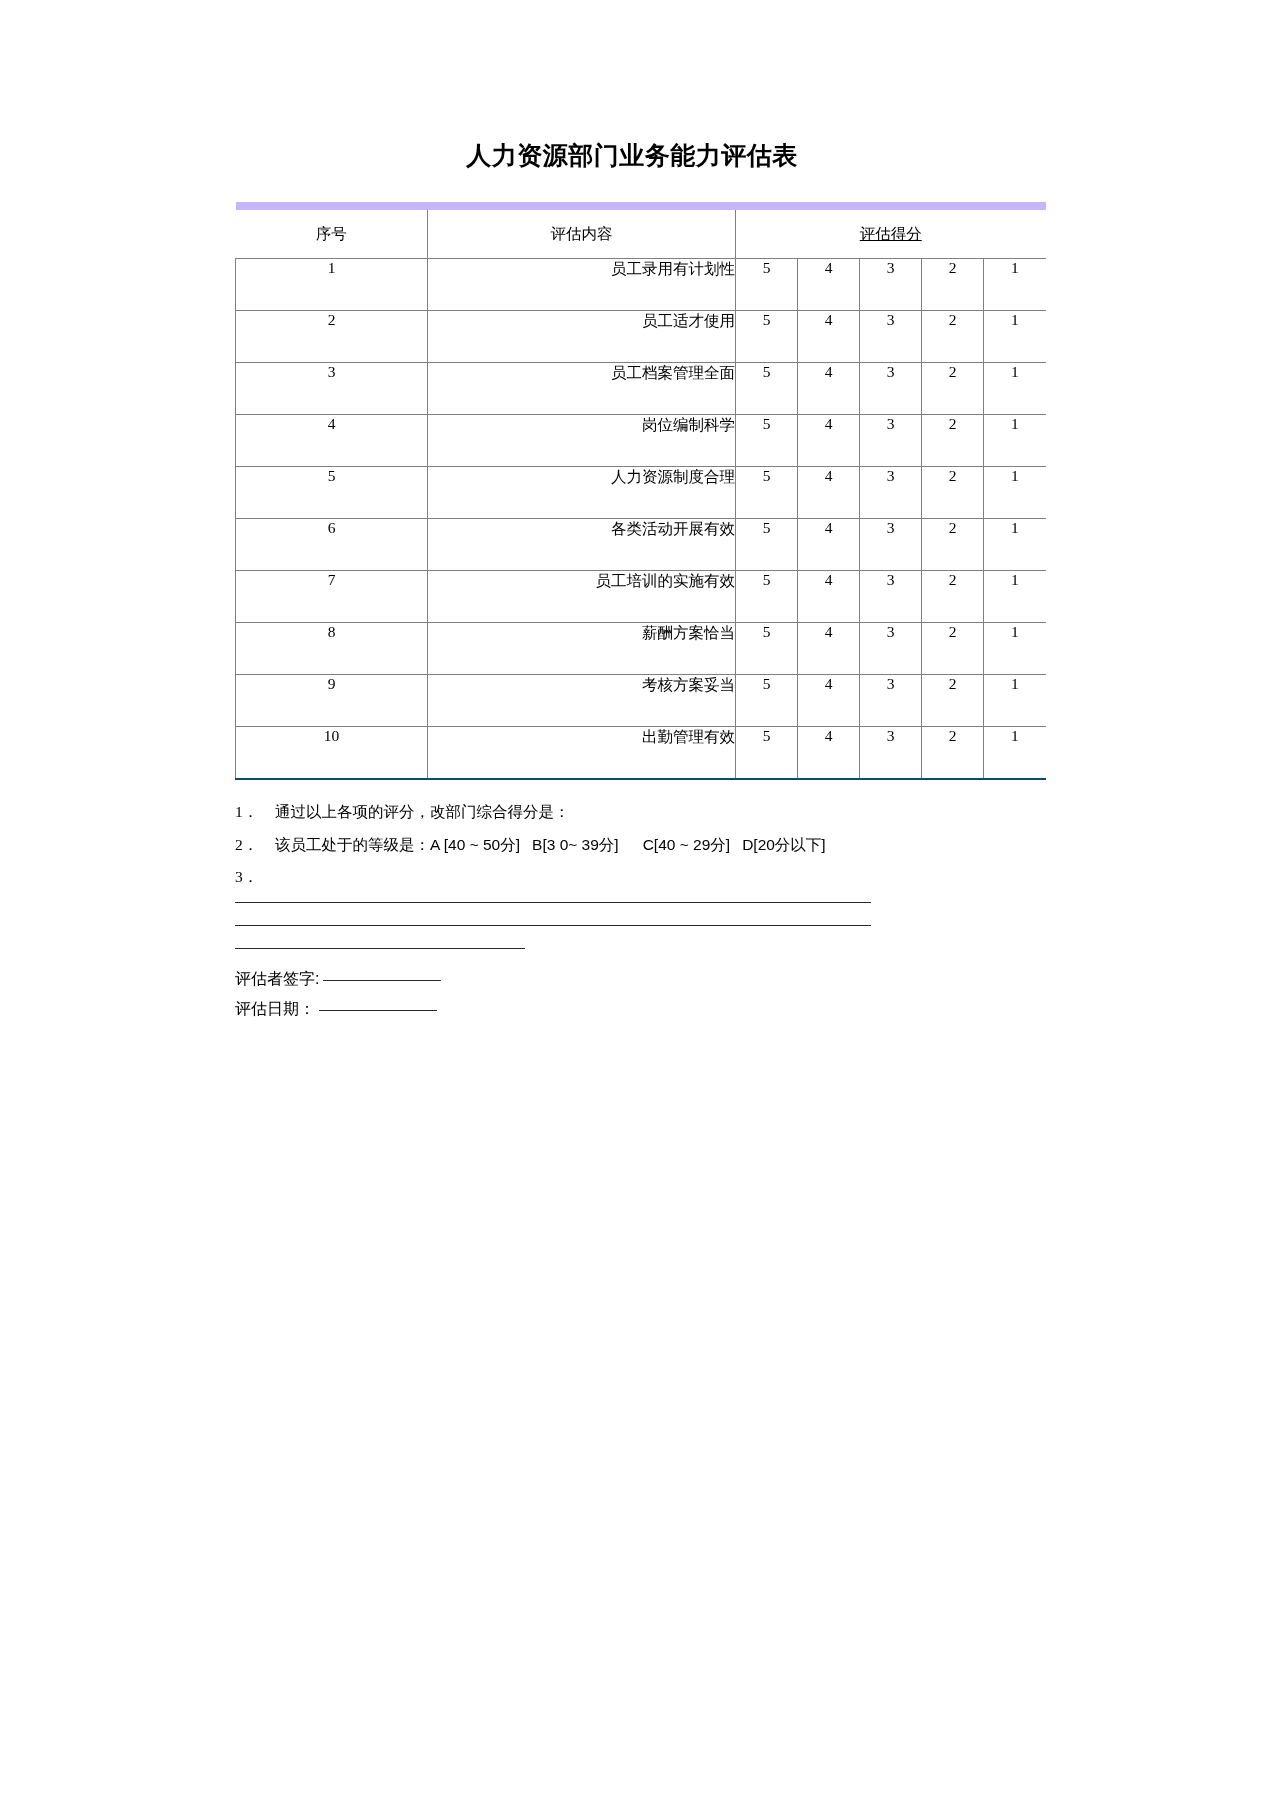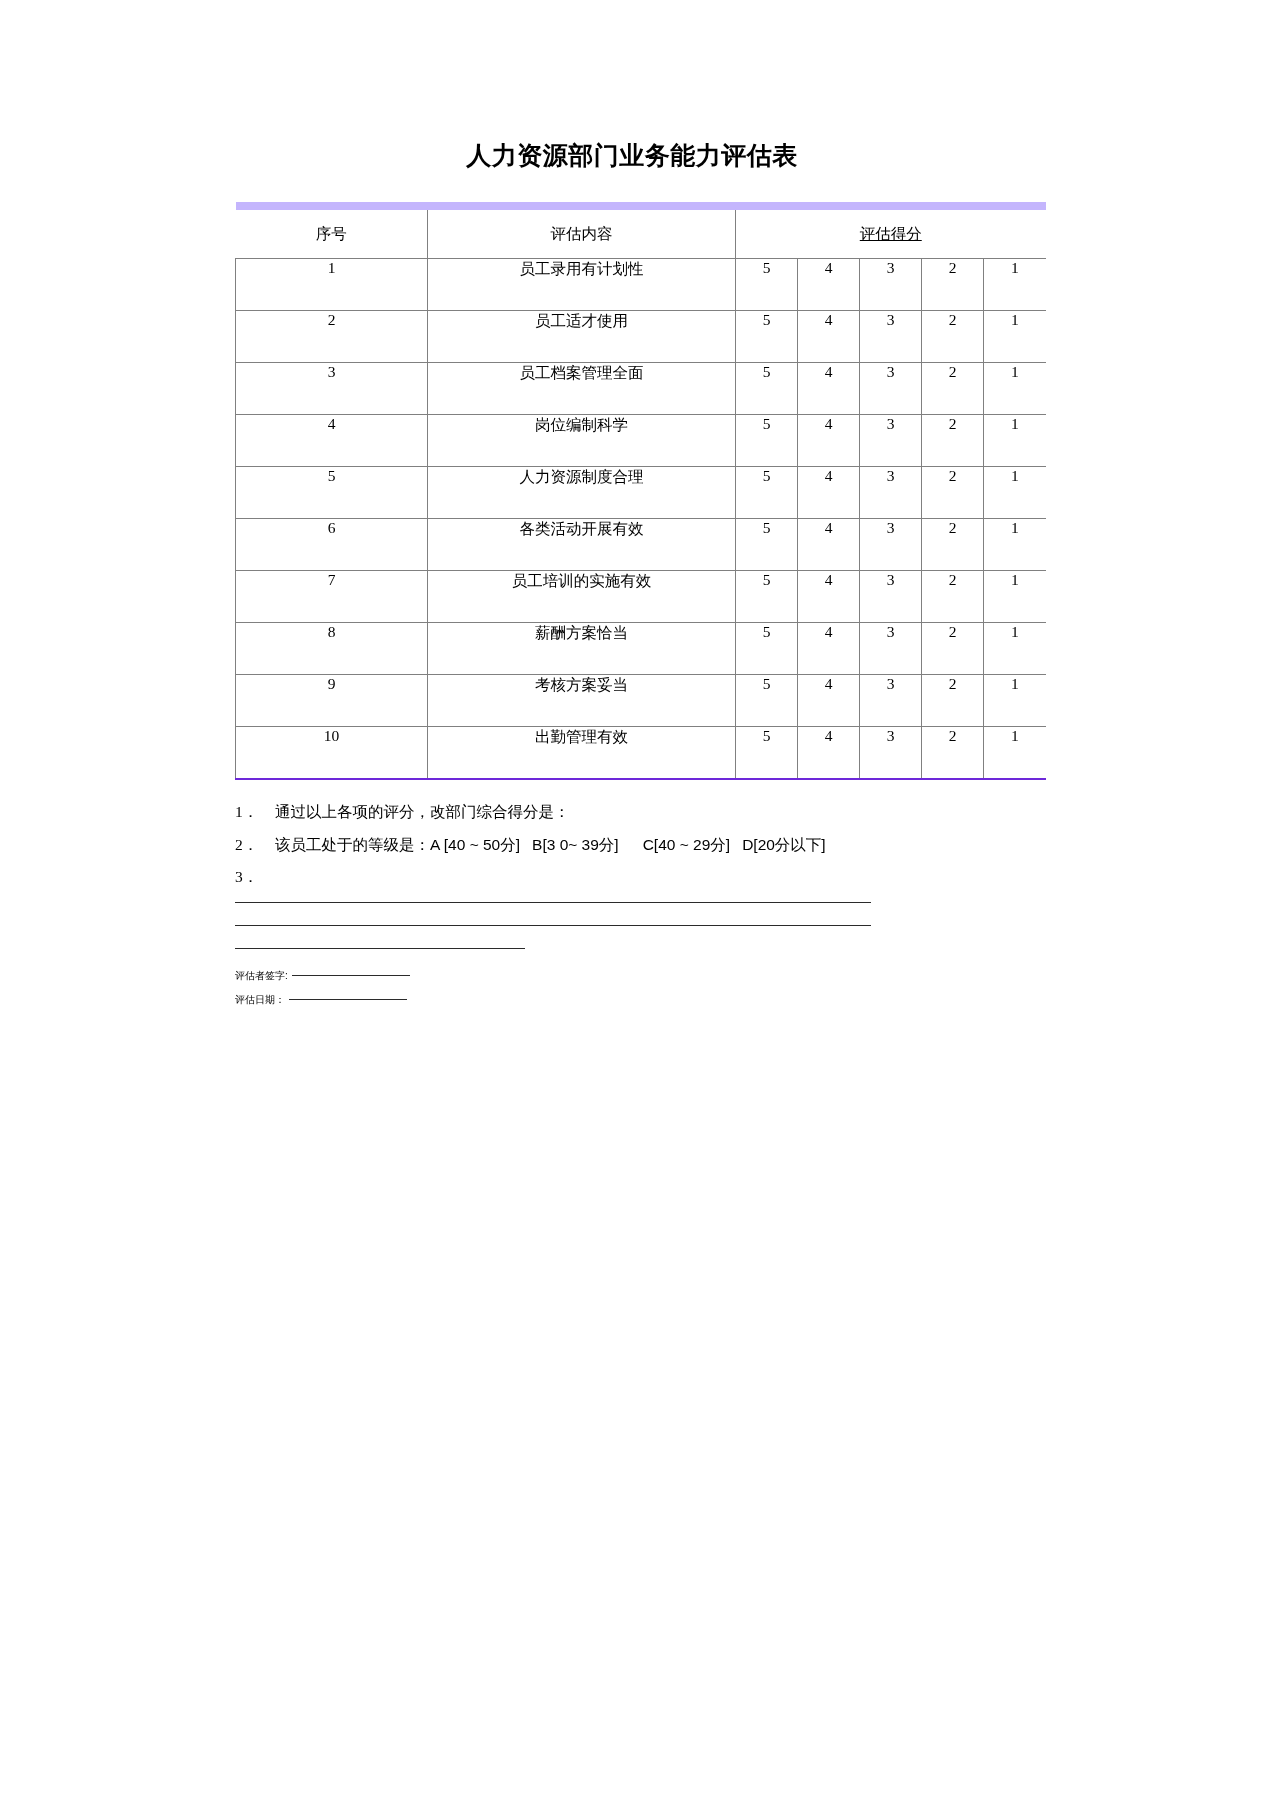--- a/index.html
+++ b/index.html
@@ -69,35 +69,35 @@
   }
   td.cell-no {
     text-align: center;
     vertical-align: top;
     padding-top: 10px;
     border-left: none;
     font-family: "Liberation Serif", "DejaVu Serif", serif;
     font-size: 16px;
   }
   td.cell-item {
-    text-align: center;
+    text-align: right;
     vertical-align: top;
     padding-top: 10px;
     padding-left: 6px;
     font-size: 15.5px;
   }
   td.cell-score {
     text-align: center;
     vertical-align: top;
     padding-top: 10px;
     font-family: "Liberation Serif", "DejaVu Serif", serif;
     font-size: 16px;
   }
   td.cell-score.last { border-right: none; }
-  table.eval tbody tr:last-child td { border-bottom: 2px solid #6d28d9; }
+  table.eval tbody tr:last-child td { border-bottom: 2px solid #0c4a6e; }
 
   .notes {
     width: 810px;
     margin: 24px auto 0 auto;
     font-size: 15.5px;
     line-height: 1.0;
   }
   .note-row {
     display: flex;
     align-items: baseline;
@@ -121,21 +121,21 @@
   .rule-block {
     border-bottom: 1.4px solid #2b2b2b;
     height: 0;
     margin-bottom: 22px;
   }
   .rule-w-full { width: 636px; }
   .rule-w-short { width: 290px; }
   .sig-line {
     margin-top: 4px;
     margin-bottom: 14px;
-    font-size: 10px;
+    font-size: 16px;
     white-space: nowrap;
   }
   .sig-rule {
     display: inline-block;
     border-bottom: 1.4px solid #2b2b2b;
     width: 118px;
     height: 0;
     vertical-align: 3px;
     margin-left: 4px;
   }

